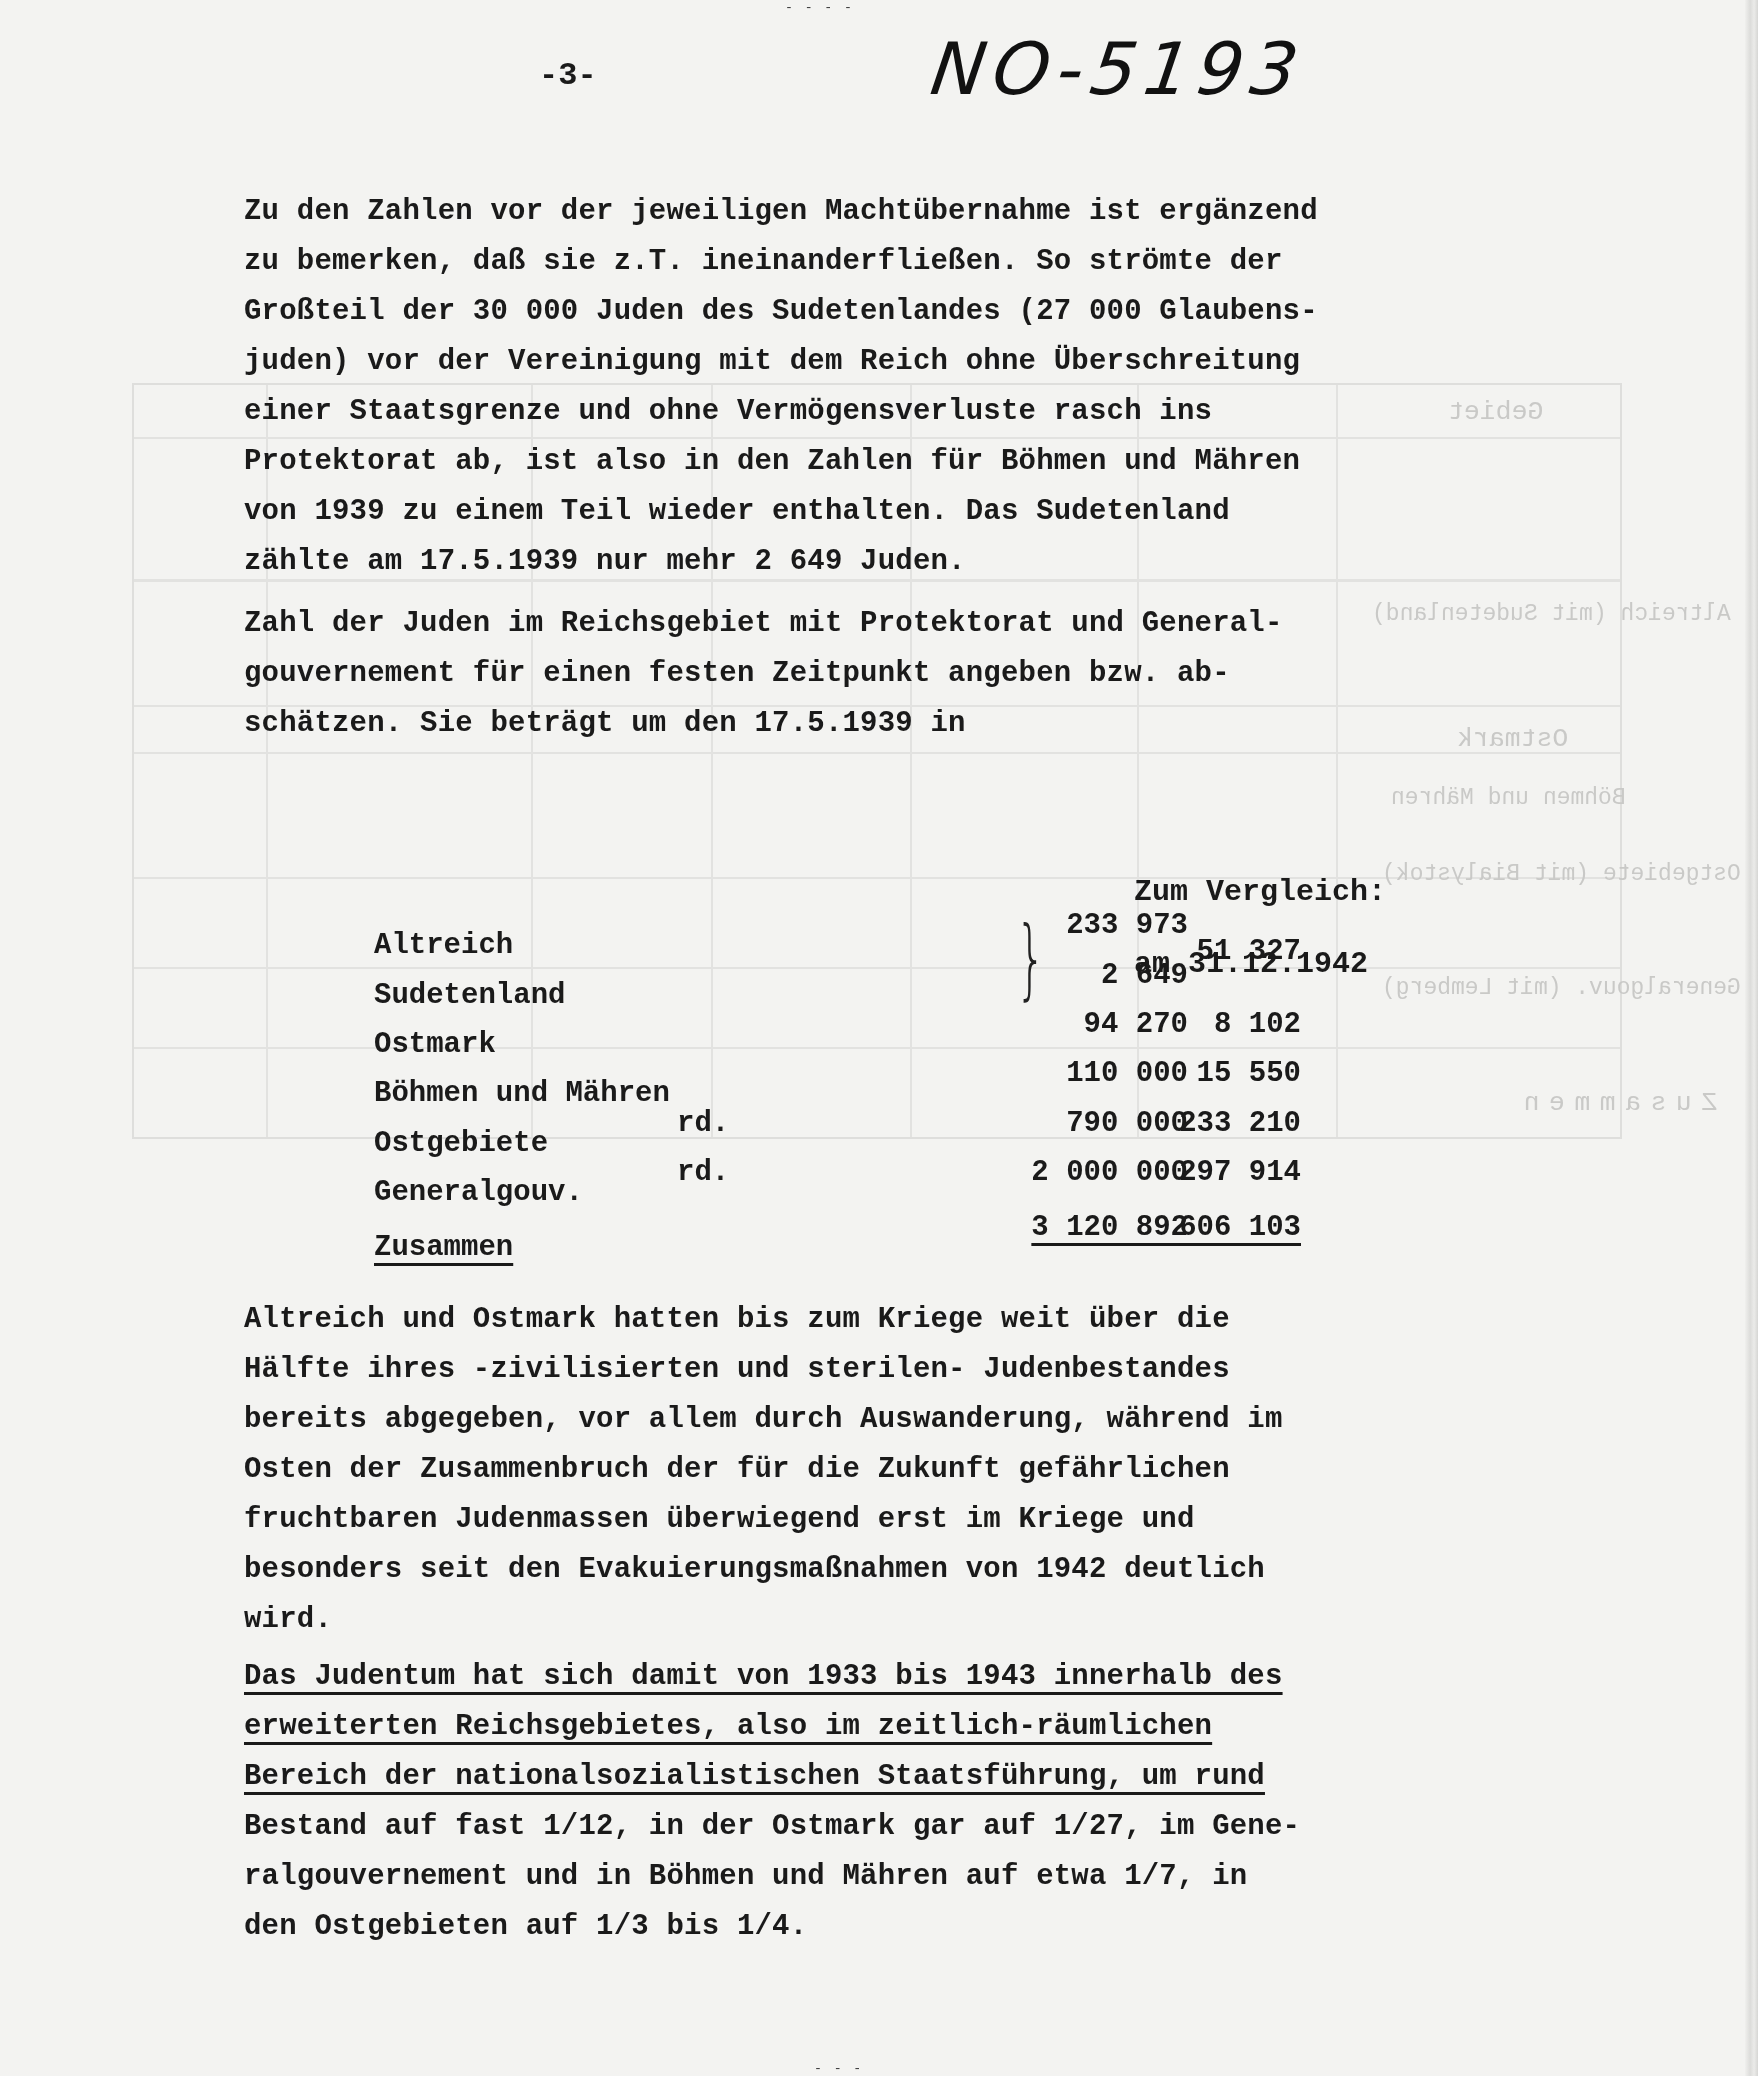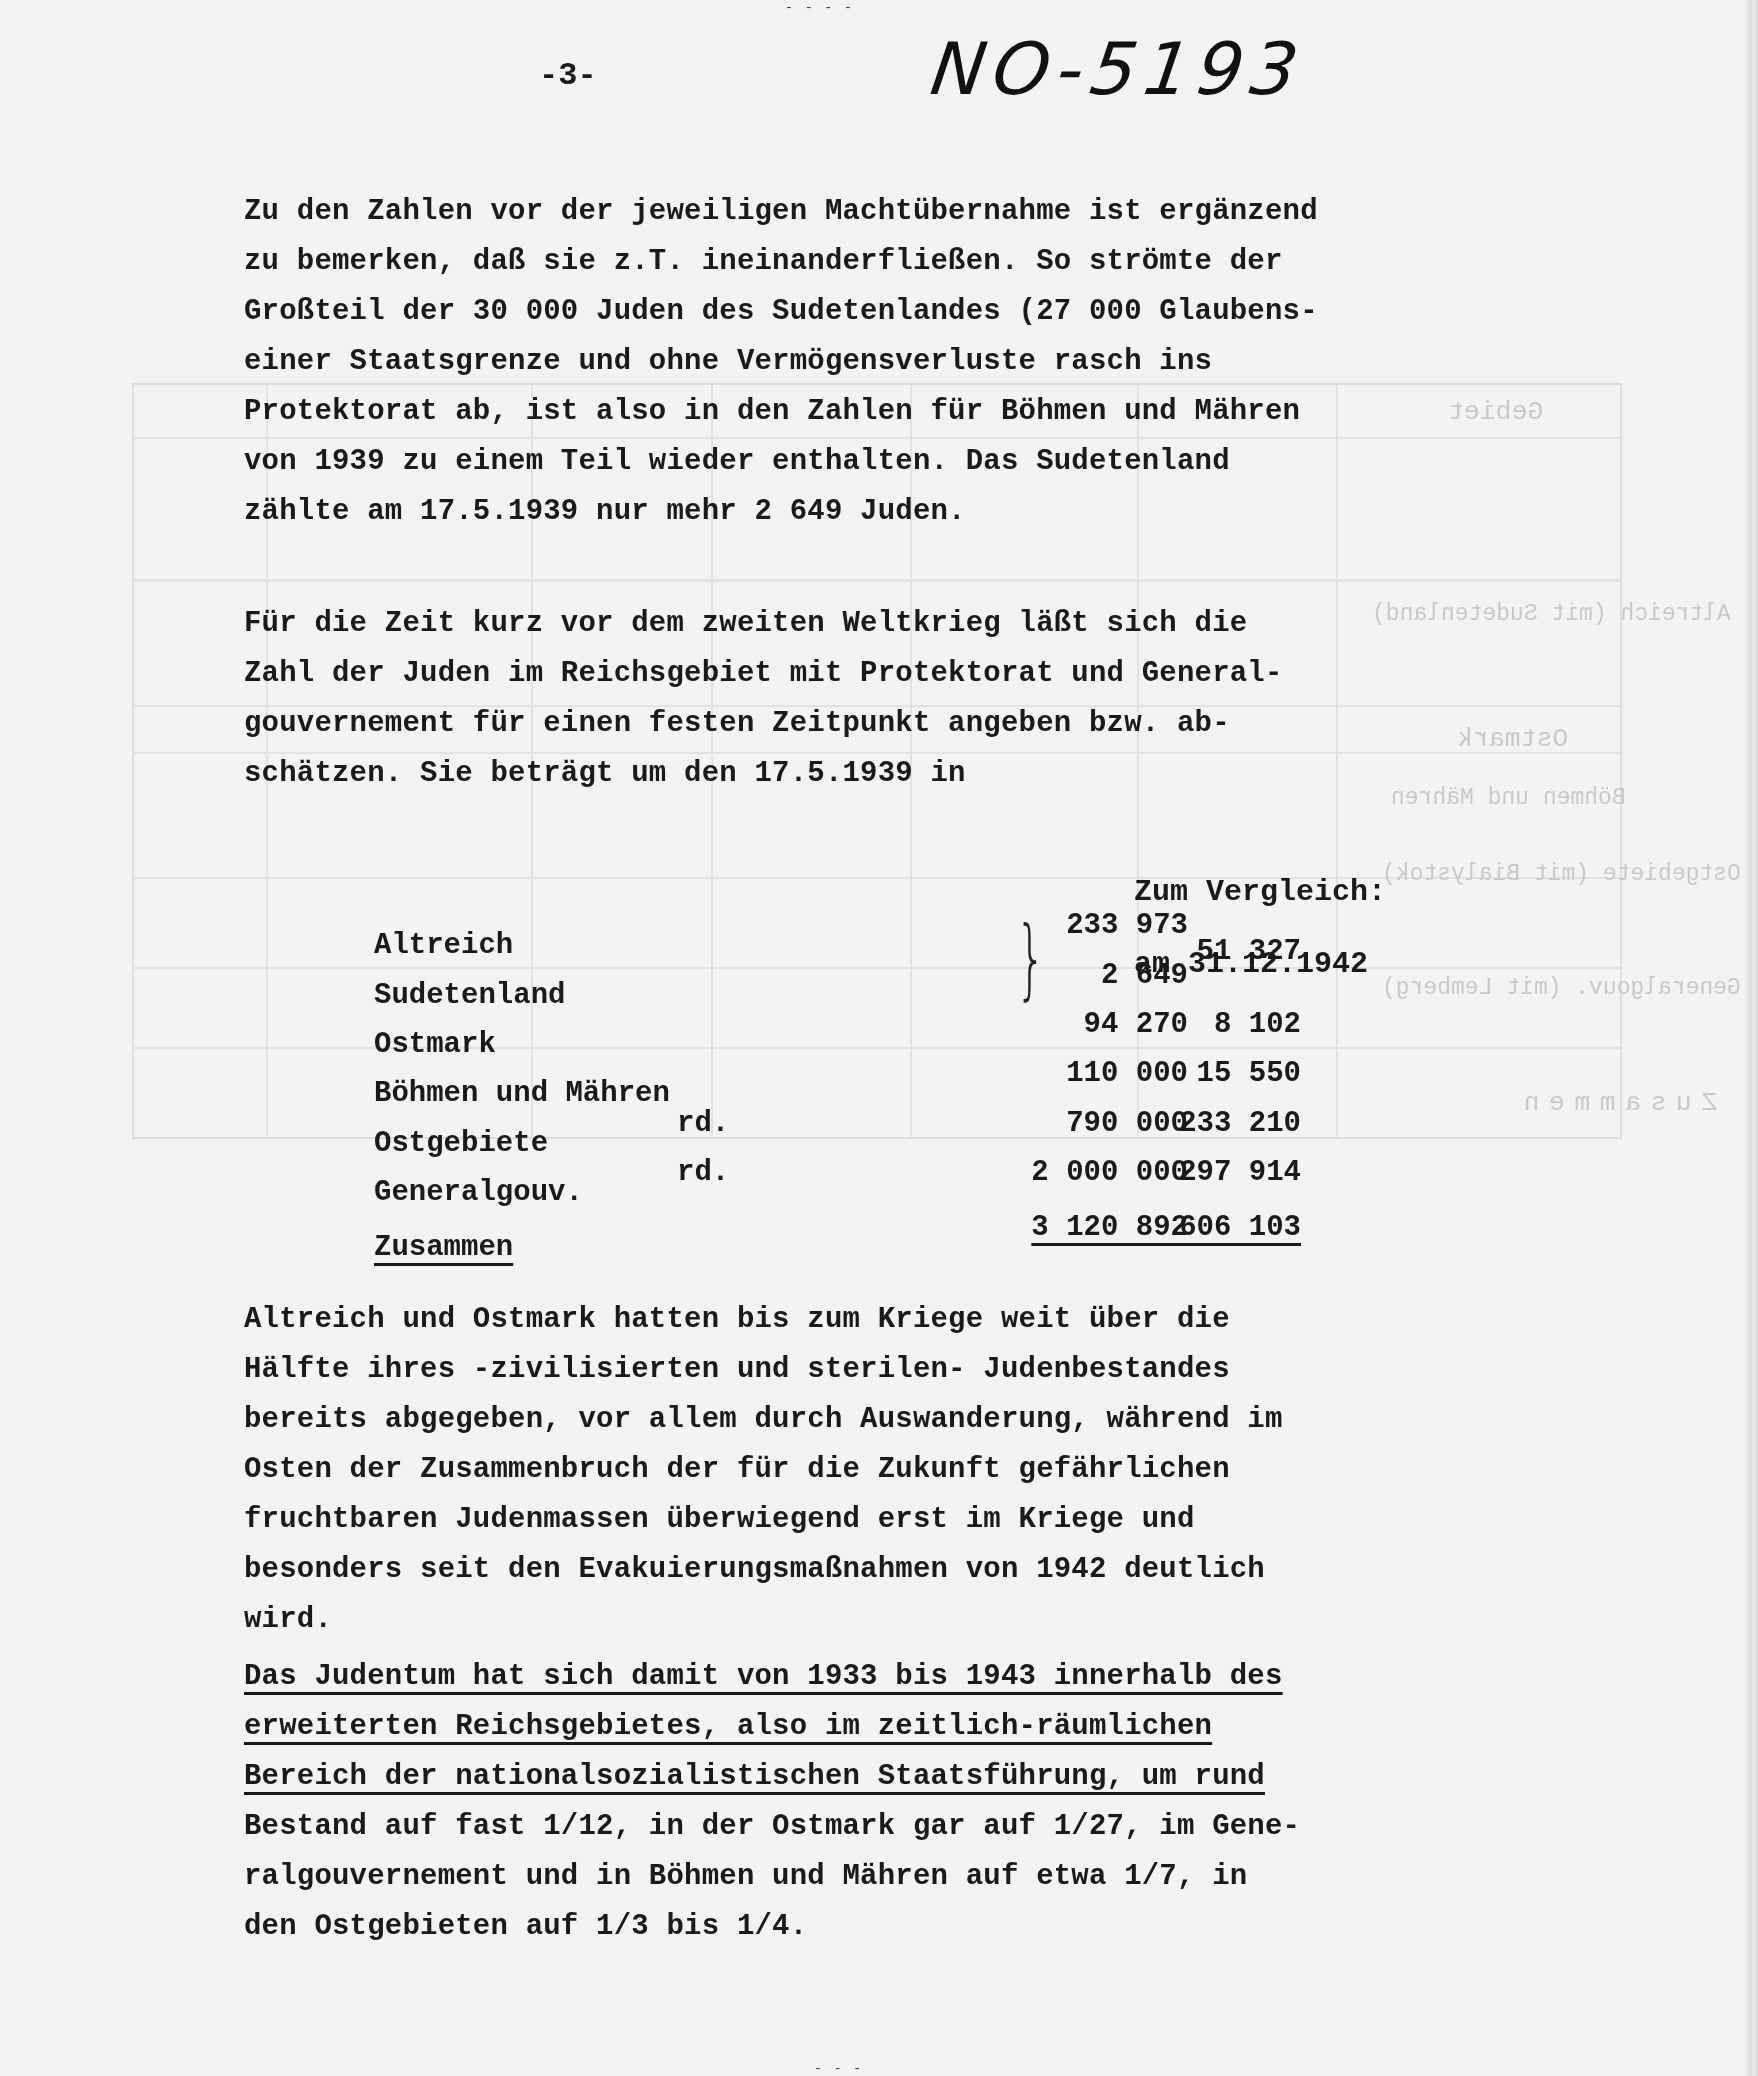--- a/index.html
+++ b/index.html
@@ -64,28 +64,28 @@
 <div class="ghost" style="left:1514px;top:1088px;transform:scaleX(-1);letter-spacing:9.5px">Zusammen</div>
 
 <div class="top-mark">- - - -</div>
 <div class="page-num">-3-</div>
 <div class="doc-id">NO-5193</div>
 
 <div class="para" style="top:187px">
   <span class="ln">Zu den Zahlen vor der jeweiligen Machtübernahme ist ergänzend</span>
   <span class="ln">zu bemerken, daß sie z.T. ineinanderfließen. So strömte der</span>
   <span class="ln">Großteil der 30 000 Juden des Sudetenlandes (27 000 Glaubens-</span>
+  <span class="ln">juden) vor der Vereinigung mit dem Reich ohne Überschreitung</span>
   <span class="ln">einer Staatsgrenze und ohne Vermögensverluste rasch ins</span>
   <span class="ln">Protektorat ab, ist also in den Zahlen für Böhmen und Mähren</span>
   <span class="ln">von 1939 zu einem Teil wieder enthalten. Das Sudetenland</span>
   <span class="ln">zählte am 17.5.1939 nur mehr 2 649 Juden.</span>
 </div>
 
 <div class="para" style="top:599px">
-  <span class="ln">Für die Zeit kurz vor dem zweiten Weltkrieg läßt sich die</span>
   <span class="ln">Zahl der Juden im Reichsgebiet mit Protektorat und General-</span>
   <span class="ln">gouvernement für einen festen Zeitpunkt angeben bzw. ab-</span>
   <span class="ln">schätzen. Sie beträgt um den 17.5.1939 in</span>
 </div>
 
 <div class="tbl-head">
   <span>Zum Vergleich:</span><br>
   <span>am 31.12.1942</span>
 </div>
 

